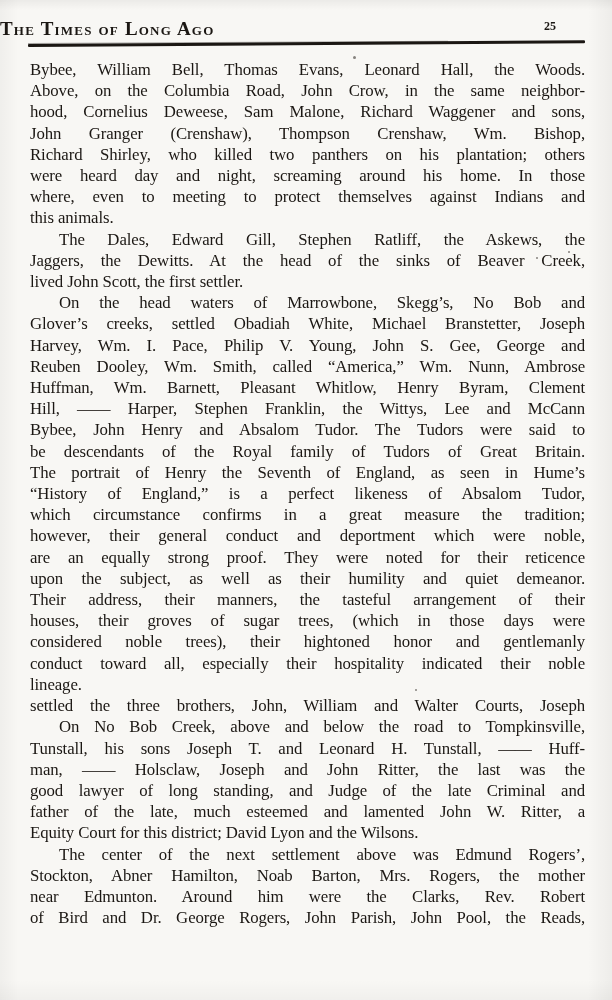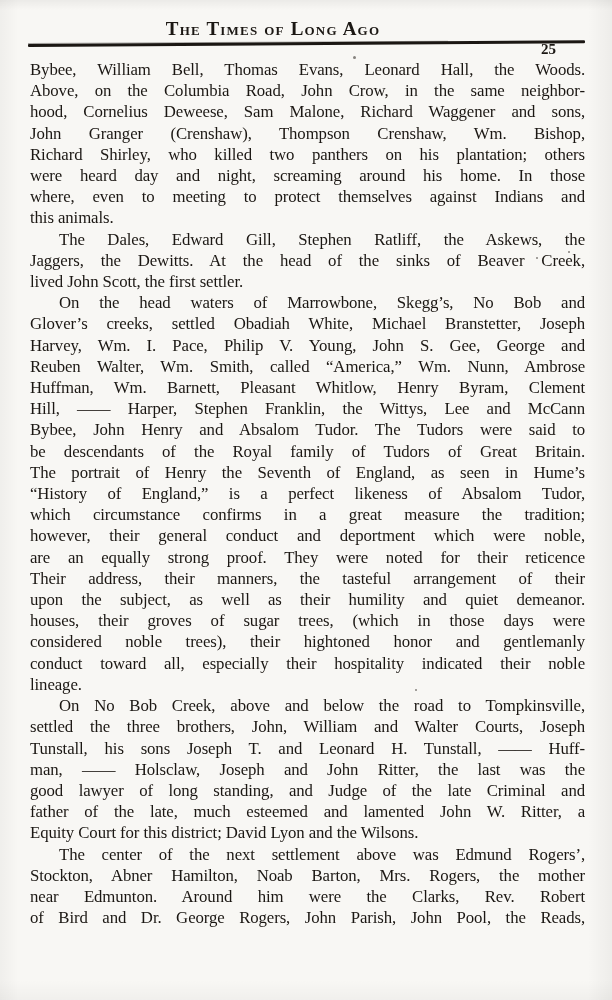--- a/index.html
+++ b/index.html
@@ -11,28 +11,27 @@
     color:var(--ink);
     background:
       linear-gradient(90deg, rgba(0,0,0,0.035), rgba(0,0,0,0) 3%, rgba(0,0,0,0) 96%, rgba(0,0,0,0.045)),
       linear-gradient(180deg, rgba(0,0,0,0.05), rgba(0,0,0,0) 1%, rgba(0,0,0,0) 98%, rgba(0,0,0,0.03)),
       var(--paper);
   }
   .page { position:relative; width:612px; height:1000px; }
 
   .running-title {
     position:absolute; top:18px; left:0; width:546px;
-    text-align:center;
     font-variant:small-caps;
     font-weight:bold; font-size:19px; letter-spacing:1.2px;
     color:var(--ink);
   }
   .page-number {
     position:absolute; top:19px; right:56px;
-    font-weight:bold; font-size:15px;margin-top:22px;
+    font-weight:bold; font-size:12px;
   }
   .header-rule {
     position:absolute; top:44px; left:28px; width:557px; height:2.6px;
     background:var(--ink); border-radius:1px;
     transform:rotate(-0.38deg); transform-origin:left center;
   }
   .header-rule-ghost {
     position:absolute; top:42.6px; left:28px; width:420px; height:1.1px;
     background:rgba(27,23,19,0.35);
     transform:rotate(-0.30deg); transform-origin:left center;
@@ -73,38 +72,38 @@
       <div class="line">Richard Shirley, who killed two panthers on his plantation; others</div>
       <div class="line">were heard day and night, screaming around his home. In those</div>
       <div class="line">where, even to meeting to protect themselves against Indians and</div>
       <div class="line para-end">this animals.</div>
       <div class="line indent">The Dales, Edward Gill, Stephen Ratliff, the Askews, the</div>
       <div class="line">Jaggers, the Dewitts. At the head of the sinks of Beaver Creek,</div>
       <div class="line para-end">lived John Scott, the first settler.</div>
       <div class="line indent">On the head waters of Marrowbone, Skegg’s, No Bob and</div>
       <div class="line">Glover’s creeks, settled Obadiah White, Michael Branstetter, Joseph</div>
       <div class="line">Harvey, Wm. I. Pace, Philip V. Young, John S. Gee, George and</div>
-      <div class="line">Reuben Walter, Wm. Smith, called “America,” Wm. Nunn, Ambrose</div>
+      <div class="line">Reuben Dooley, Wm. Smith, called “America,” Wm. Nunn, Ambrose</div>
       <div class="line">Huffman, Wm. Barnett, Pleasant Whitlow, Henry Byram, Clement</div>
       <div class="line">Hill, —— Harper, Stephen Franklin, the Wittys, Lee and McCann</div>
       <div class="line">Bybee, John Henry and Absalom Tudor. The Tudors were said to</div>
       <div class="line">be descendants of the Royal family of Tudors of Great Britain.</div>
       <div class="line">The portrait of Henry the Seventh of England, as seen in Hume’s</div>
       <div class="line">“History of England,” is a perfect likeness of Absalom Tudor,</div>
       <div class="line">which circumstance confirms in a great measure the tradition;</div>
       <div class="line">however, their general conduct and deportment which were noble,</div>
       <div class="line">are an equally strong proof. They were noted for their reticence</div>
+      <div class="line">upon the subject, as well as their humility and quiet demeanor.</div>
       <div class="line">Their address, their manners, the tasteful arrangement of their</div>
-      <div class="line">upon the subject, as well as their humility and quiet demeanor.</div>
       <div class="line">houses, their groves of sugar trees, (which in those days were</div>
       <div class="line">considered noble trees), their hightoned honor and gentlemanly</div>
       <div class="line">conduct toward all, especially their hospitality indicated their noble</div>
       <div class="line para-end">lineage.</div>
+      <div class="line">settled the three brothers, John, William and Walter Courts, Joseph</div>
       <div class="line indent">On No Bob Creek, above and below the road to Tompkinsville,</div>
-      <div class="line">settled the three brothers, John, William and Walter Courts, Joseph</div>
       <div class="line">Tunstall, his sons Joseph T. and Leonard H. Tunstall, —— Huff-</div>
       <div class="line">man, —— Holsclaw, Joseph and John Ritter, the last was the</div>
       <div class="line">good lawyer of long standing, and Judge of the late Criminal and</div>
       <div class="line">father of the late, much esteemed and lamented John W. Ritter, a</div>
       <div class="line para-end">Equity Court for this district; David Lyon and the Wilsons.</div>
       <div class="line indent">The center of the next settlement above was Edmund Rogers’,</div>
       <div class="line">Stockton, Abner Hamilton, Noab Barton, Mrs. Rogers, the mother</div>
       <div class="line">near Edmunton. Around him were the Clarks, Rev. Robert</div>
       <div class="line">of Bird and Dr. George Rogers, John Parish, John Pool, the Reads,</div>
     </div>

